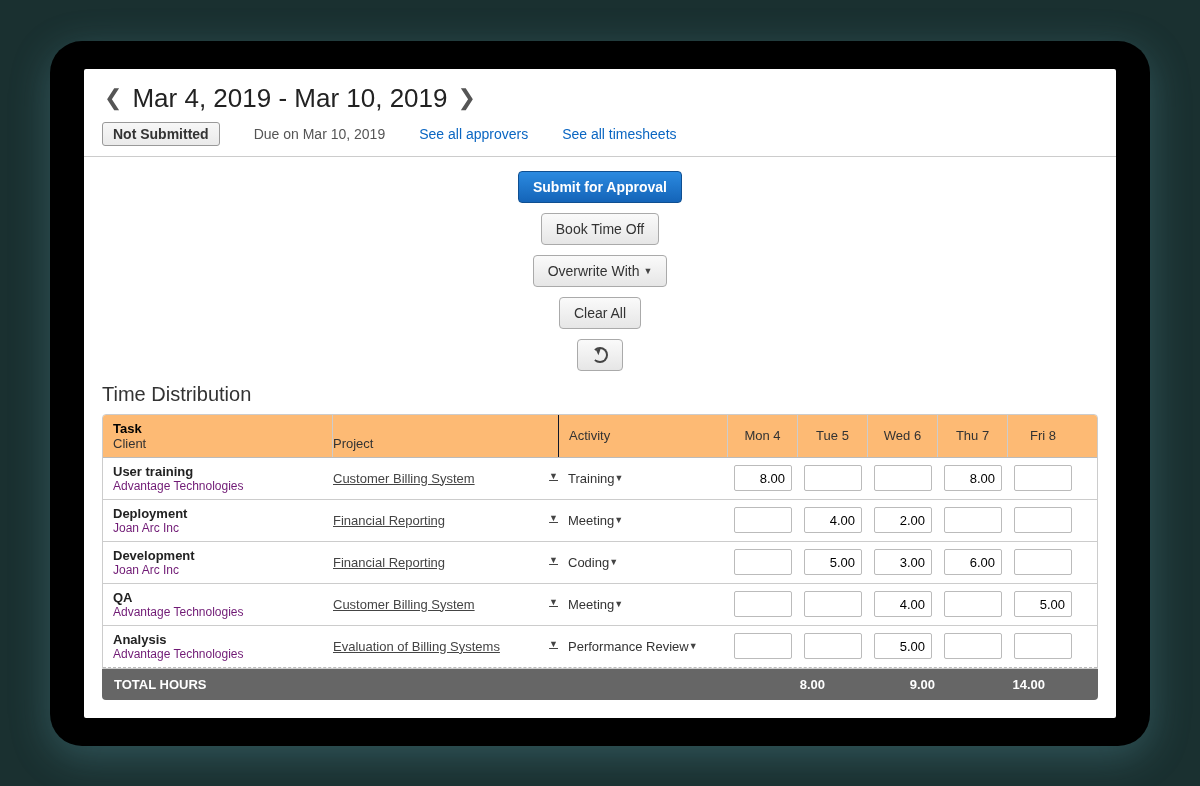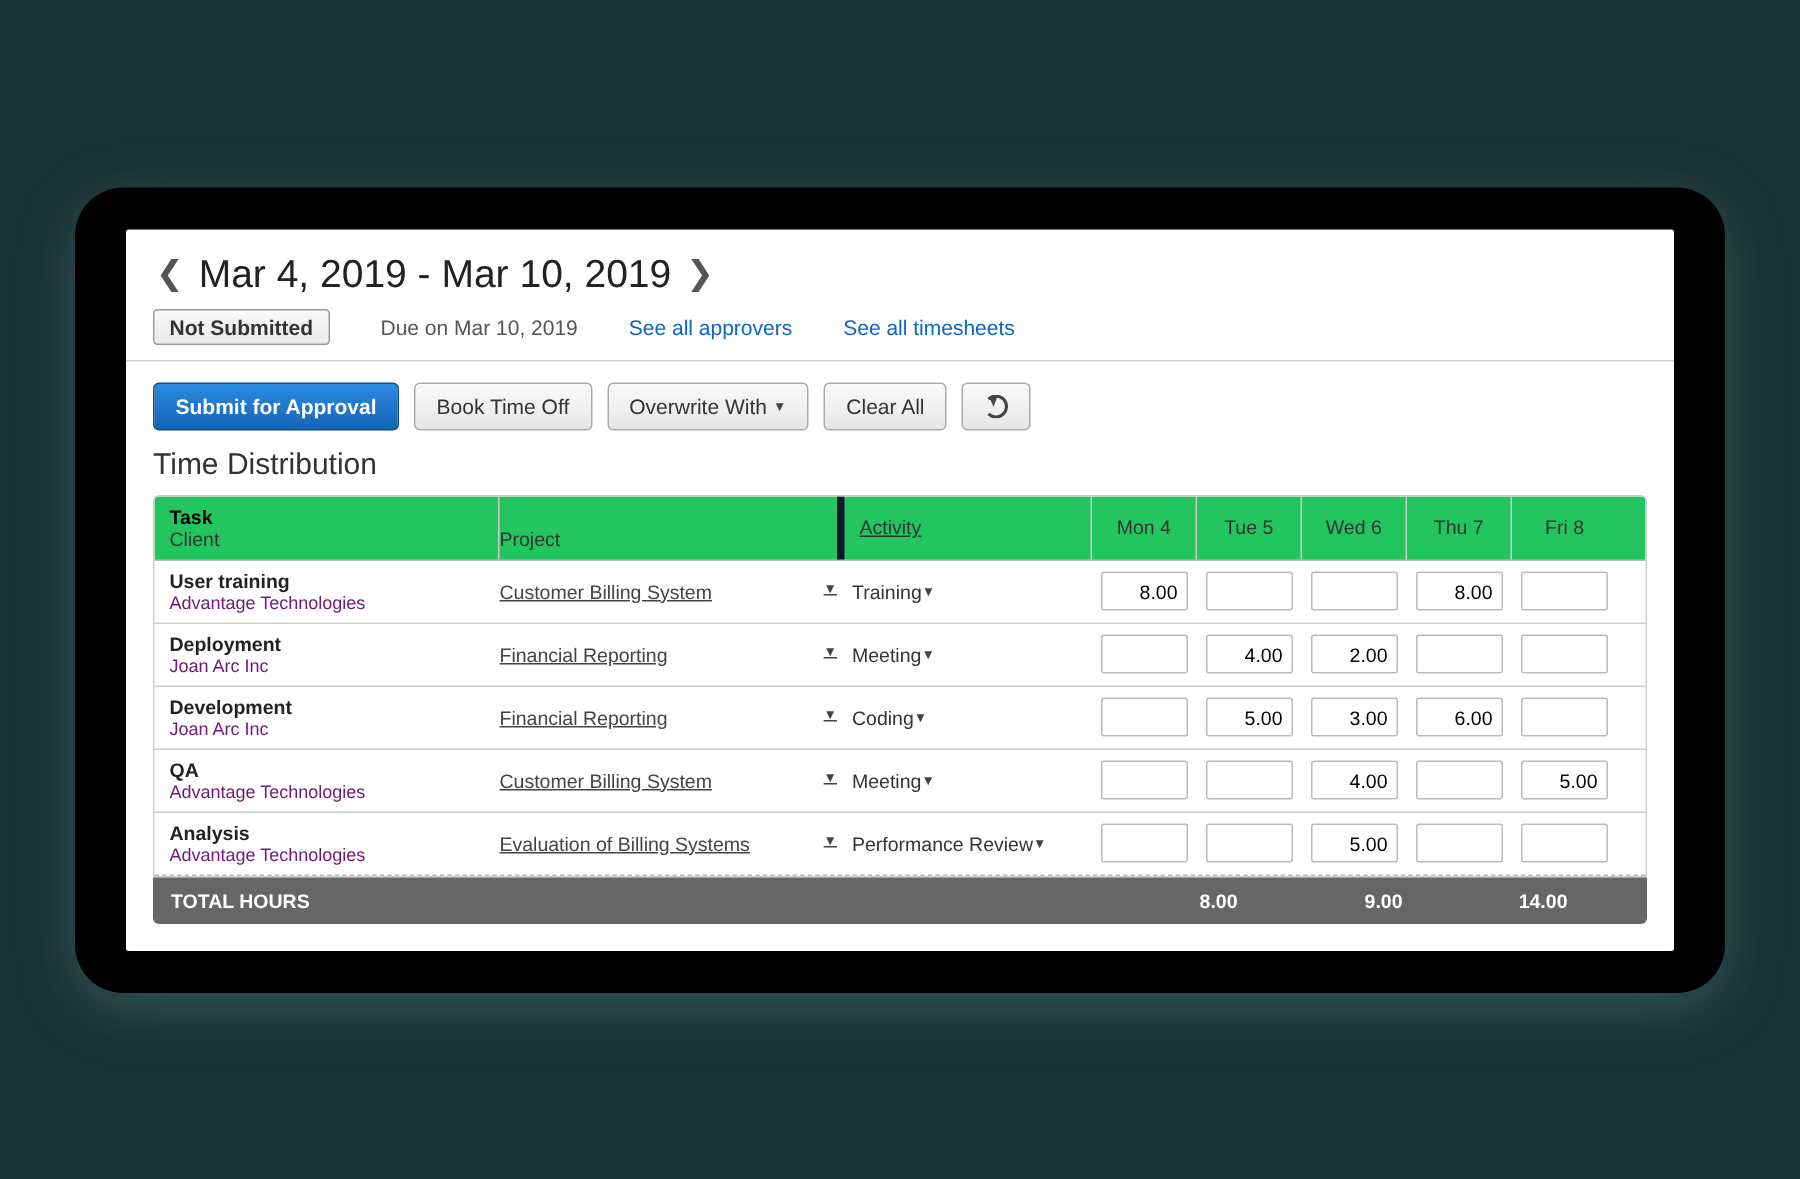--- a/index.html
+++ b/index.html
@@ -58,20 +58,21 @@
     background: linear-gradient(#f7f7f7,#eaeaea);
     font-weight: bold;
   }
   .due-text { color: #555; }
   .link { color: #0a66c2; cursor: pointer; }
   .toolbar {
     padding: 14px 18px 6px 18px;
     display: flex;
     align-items: center;
     gap: 10px;
+    flex-direction: column;
   }
   .btn {
     border: 1px solid #aaa;
     border-radius: 4px;
     padding: 7px 14px;
     font-size: 14px;
     background: linear-gradient(#fafafa,#e6e6e6);
     color: #333;
     cursor: pointer;
     display: inline-flex;
@@ -90,47 +91,46 @@
     color: #333;
   }
   .grid {
     border: 1px solid #ccc;
     margin: 0 18px;
     border-radius: 4px 4px 0 0;
     overflow: hidden;
   }
   .grid-header {
     display: flex;
-    background: #22c55e;
+    background: #fdba74;
     border-bottom: 1px solid #bbb;
     font-size: 13px;
   }
   .grid-header .task-col {
     flex: 0 0 230px;
     padding: 6px 10px;
     border-right: 1px solid #ccc;
   }
   .grid-header .task-col .top { font-weight: bold; }
   .grid-header .task-col .bot { color: #333; }
   .grid-header .project-col {
     flex: 0 0 225px;
     padding: 6px 10px 6px 0;
     display: flex;
     align-items: flex-end;
     color: #333;
   }
   .grid-header .activity-col {
     flex: 0 0 170px;
     padding: 6px 10px;
-    border-left: 5px solid #0f172a;
+    border-left: 1px solid #0f172a;
     border-right: 1px solid #ccc;
     display: flex;
     align-items: center;
     color: #333;
-    text-decoration: underline;
   }
   .grid-header .day-col {
     flex: 0 0 70px;
     padding: 6px 4px;
     text-align: center;
     color: #333;
     border-right: 1px solid #ccc;
     display:flex;align-items:center;justify-content:center;
   }
   .grid-header .day-col:last-child { border-right: none; }

